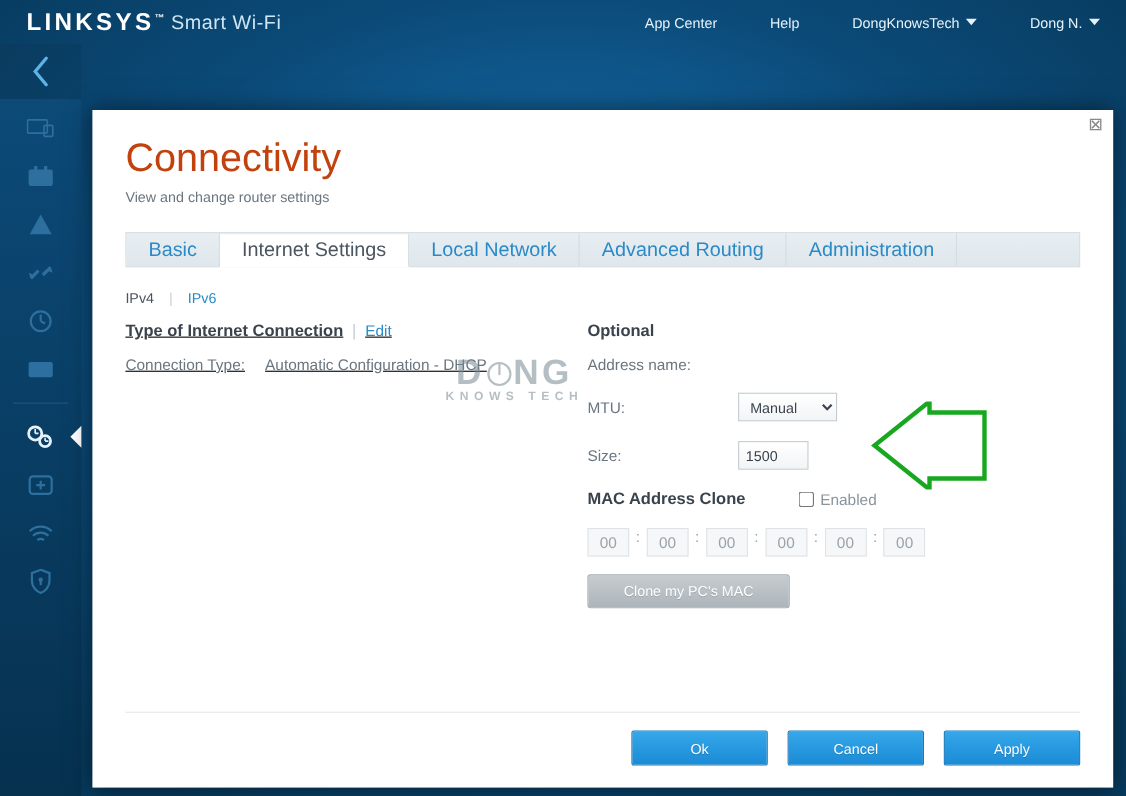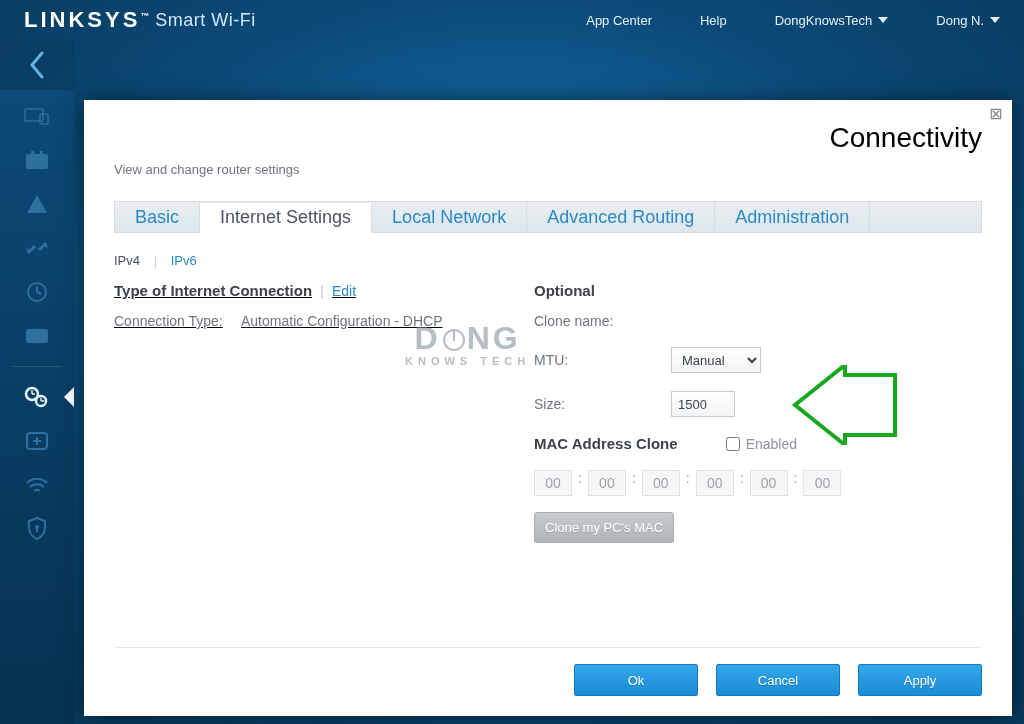--- a/index.html
+++ b/index.html
@@ -15,21 +15,21 @@
   .subbar { position: relative; height: 50px; display: flex; align-items: center; }
   .back-btn { width: 74px; height: 100%; background: rgba(10,50,80,.25); display:flex; align-items:center; justify-content:center; cursor:pointer;}
   .sidebar { position: absolute; left:0; top:90px; bottom:0; width:74px; background: linear-gradient(#0c4a78,#06314f); display:flex; flex-direction:column; align-items:center; padding-top:4px; gap:0;}
   .side-ico { width:74px; height:44px; display:flex; align-items:center; justify-content:center; color:#2d6f9e; cursor:pointer;}
   .side-ico.active { color:#e6f2fa; position:relative;}
   .side-ico.active::after { content:""; position:absolute; right:0; top:50%; transform:translateY(-50%); border-top:10px solid transparent; border-bottom:10px solid transparent; border-right:10px solid #fff;}
   .side-divider { width:50px; height:1px; background: rgba(255,255,255,.12); margin:8px 0;}
   .panel { position:absolute; left:84px; top:100px; right:12px; bottom:8px; background:#fff; box-shadow:0 0 20px rgba(0,0,0,.5);}
   .panel-close { position:absolute; right:8px; top:6px; width:16px; height:16px; color:#888; cursor:pointer; font-size:16px; line-height:16px; text-align:center;}
   .panel-inner { padding: 22px 30px 0 30px; height:100%; display:flex; flex-direction:column; }
-  h1.title { color:#000000; font-weight:400; font-size:28px;text-align:right; }
+  h1.title { color:#c2410c; font-weight:400; font-size:36px; }
   .subtitle { color:#6a7680; font-size:13px; margin-top:8px; }
   .tabs { margin-top:24px; background: linear-gradient(#e8eef2, #dfe7ec); border:1px solid #d4dde2; display:flex; height:32px; }
   .tab { padding:0 20px; display:flex; align-items:center; font-size:18px; color:#2a8ac8; cursor:pointer; border-right:1px solid #d4dde2;}
   .tab.active { background:#fff; color:#4a5560; font-weight:500; position:relative; top:1px; border-bottom:1px solid #fff;}
   .subtabs { margin-top:20px; font-size:13px;}
   .subtabs .st-active{ color:#4a5560; }
   .subtabs .st-link{ color:#2a8ac8; cursor:pointer; }
   .subtabs .sep{ color:#c8d0d6; margin:0 10px;}
   .content-row { display:flex; margin-top:14px; gap:60px; flex:1; min-height:0;}
   .col-left { flex:0 0 360px;text-decoration:underline;}
@@ -43,21 +43,21 @@
   select, input.num { border:1px solid #c4ccd2; background:linear-gradient(#fff,#f2f4f6); height:26px; font-size:13px; padding:0 6px; color:#3a434c;}
   select { width:90px; }
   input.num { width:64px; }
   .mac-clone-head { display:flex; align-items:center; gap:48px; margin-top:10px; margin-bottom:18px;}
   .mac-clone-head h3.sect{ margin-bottom:0;}
   .chk { display:flex; align-items:center; gap:6px; font-size:14px; color:#8a949c;}
   .chk input{ width:14px; height:14px;}
   .mac-fields { display:flex; align-items:flex-start; gap:6px; }
   .mac-fields input.mac { width:38px; height:26px; border:1px solid #dfe3e6; background:#f5f7f8; text-align:center; font-size:14px; color:#9aa3a9;}
   .mac-fields .colon{ color:#9aa3a9; font-size:14px;}
-  .btn-grey { margin-top:16px; display:inline-block; background:linear-gradient(#c6ccd0,#aeb5ba); color:#fff; font-size:13px; padding:7px 10px; border-radius:3px; cursor:pointer; border:1px solid #a6adb2; text-shadow:0 1px 0 rgba(0,0,0,.15);}
+  .btn-grey { margin-top:16px; display:inline-block; background:linear-gradient(#c6ccd0,#aeb5ba); color:#fff; font-size:13px; padding:7px 32px; border-radius:3px; cursor:pointer; border:1px solid #a6adb2; text-shadow:0 1px 0 rgba(0,0,0,.15);}
   .btn-bar { margin-top:auto; padding:16px 0px 20px 0; display:flex; gap:18px; justify-content:flex-end; border-top:1px solid #e6eaec;}
   .btn-blue { width:124px; height:32px; background:linear-gradient(#35a7e9,#1a8bd6); color:#fff; font-size:13px; display:flex; align-items:center; justify-content:center; border-radius:2px; cursor:pointer; border:1px solid #1678bd; text-shadow:0 1px 0 rgba(0,0,0,.2);}
   .watermark { position:absolute; left:405px; top:320px; color:#7a8a92; opacity:.55; text-align:center; pointer-events:none; font-weight:600;}
   .watermark .big{ font-size:32px; letter-spacing:3px;}
   .watermark .small{ font-size:11px; letter-spacing:5px; margin-top:-2px;}
   .arrow-annot { position:absolute; left:790px; top:365px; }
   svg { display:block; }
 </style>
 </head>
 <body>
@@ -181,21 +181,21 @@
         <div class="field-row">
           <span class="label">Connection Type:</span>
           <span>Automatic Configuration - DHCP</span>
         </div>
       </div>
 
       <div class="col-right">
         <h3 class="sect">Optional</h3>
         <div class="rhs-fields">
           <div class="field-row">
-            <span class="label">Clone name:</span>
+            <span class="label">Address name:</span>
             <span></span>
           </div>
           <div class="field-row">
             <span class="label">MTU:</span>
             <select><option>Manual</option></select>
           </div>
           <div class="field-row">
             <span class="label">Size:</span>
             <input class="num" value="1500" style="">
           </div>

